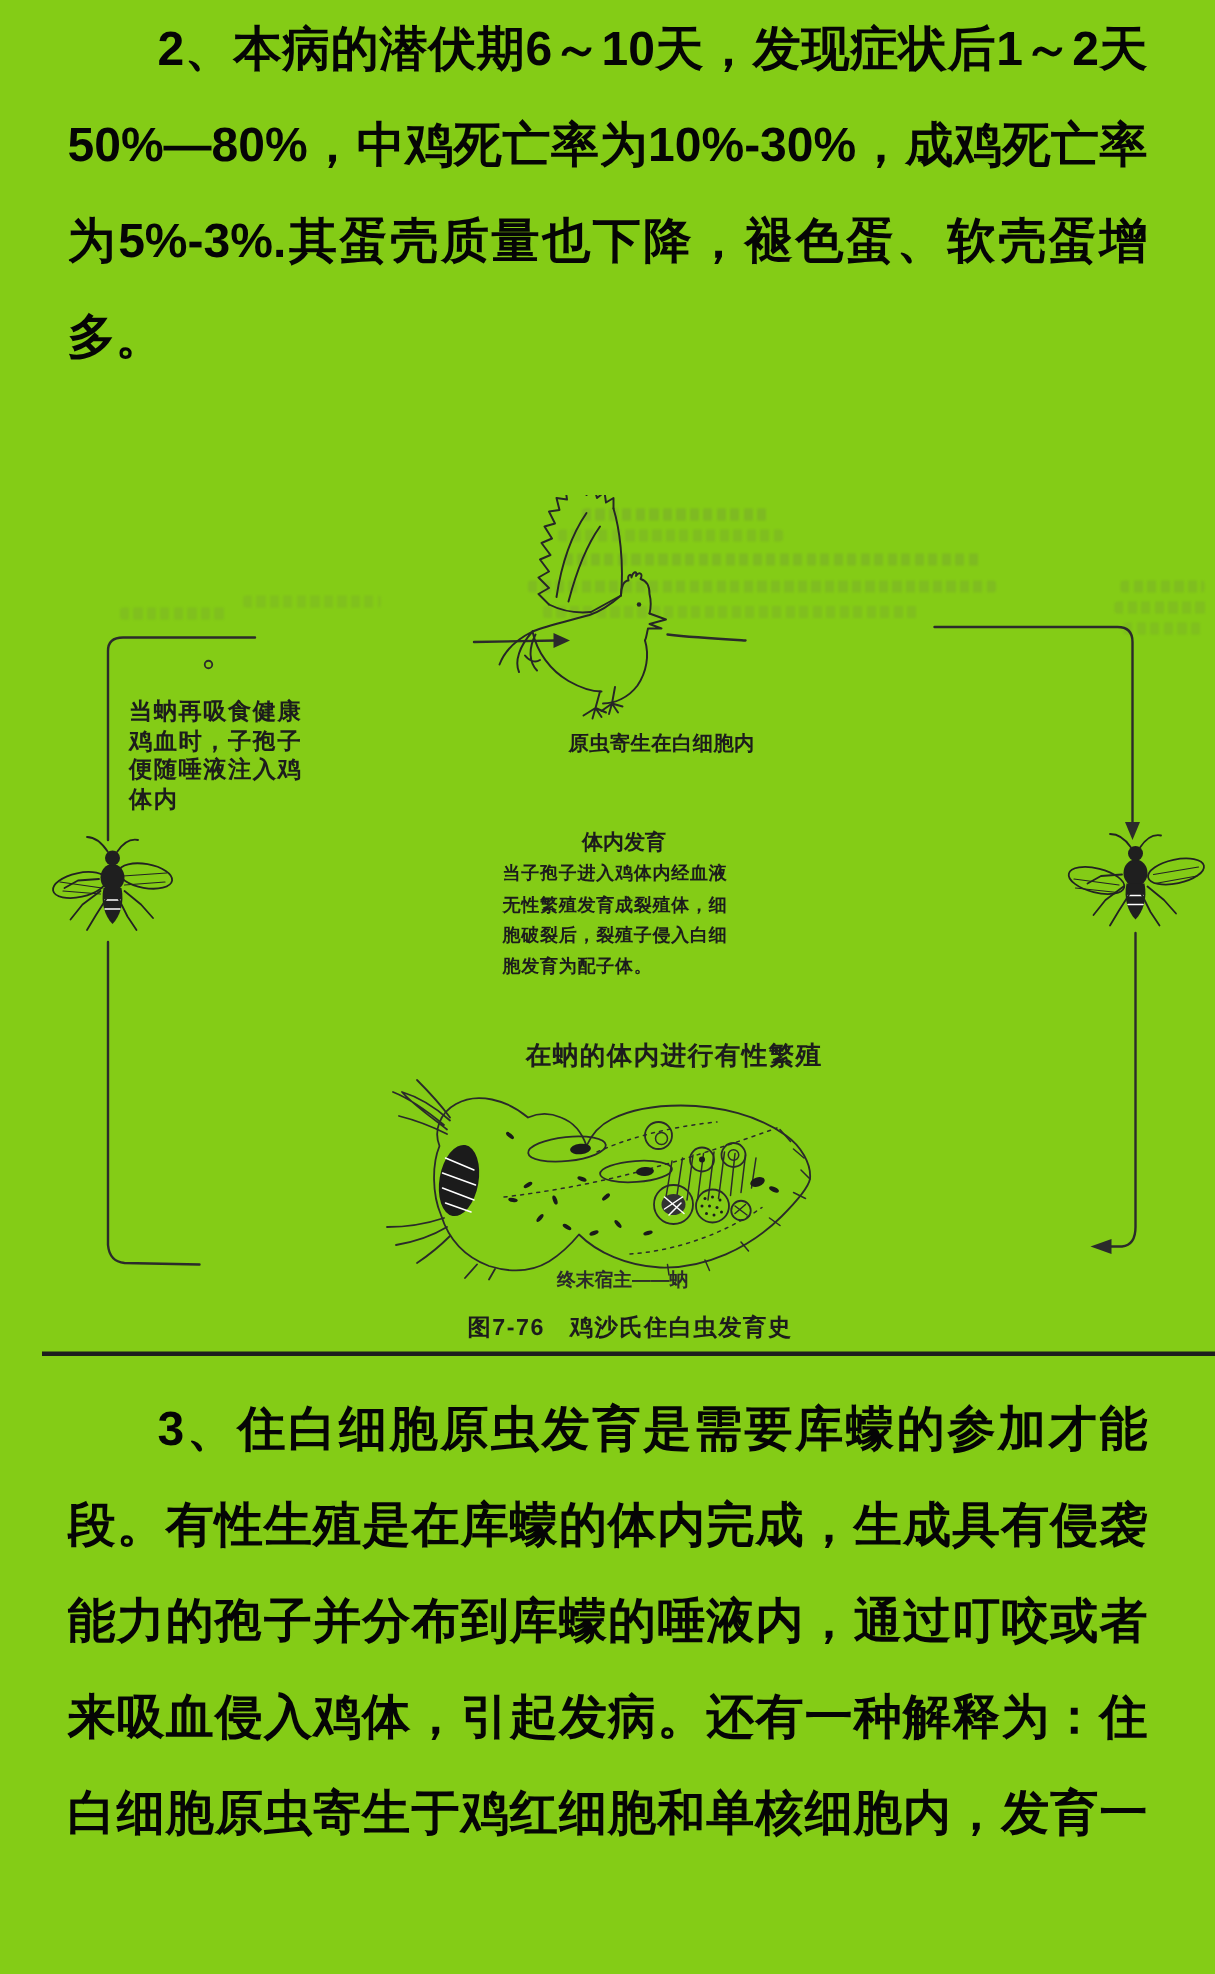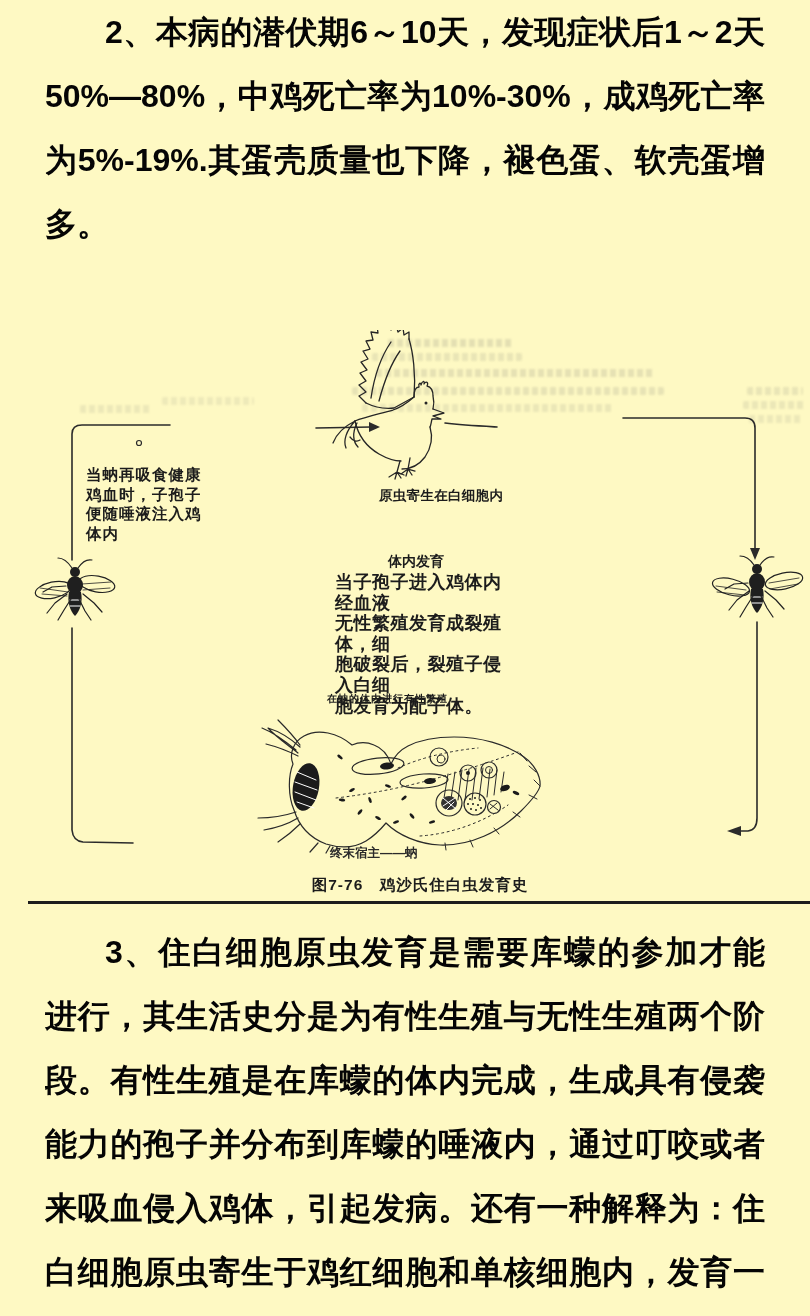--- a/index.html
+++ b/index.html
@@ -1,51 +1,51 @@
 <!DOCTYPE html>
 <html><head>
 <meta charset="utf-8">
 <style>
   html,body{margin:0;padding:0;background:#ffffff;}
   .page{
-    position:relative;width:810px;height:1316px;background:#fef9c3;
+    position:relative;width:810px;height:1316px;background:#84cc16;
     font-family:"Liberation Sans",sans-serif;color:#000;overflow:hidden;
   }
   
   .para{position:absolute;left:45px;width:720px;font-size:32px;font-weight:700;color:#050505;}
   .bline{height:64px;line-height:64px;text-align:justify;text-align-last:justify;text-justify:inter-character;overflow:hidden;}
   .bline.indent{padding-left:60px;}
   .bline.short{text-align-last:left;}
   
   .figure{position:absolute;left:0;top:330px;width:646px;height:575px;}
   .figsvg{position:absolute;left:0;top:0;width:810px;height:575px;}
   .fig-label{position:absolute;font-weight:700;color:#1c1c1c;}
   .note{font-size:15.5px;line-height:19.5px;letter-spacing:1px;}
   .note-r{font-size:14.5px;line-height:20px;letter-spacing:.5px;}
-  .cnote{font-size:18px;line-height:20.6px;letter-spacing:.5px;}
+  .cnote{font-size:12px;line-height:20.6px;letter-spacing:.5px;}
   .heading-c{font-size:14px;text-align:center;font-family:Liberation Serif, serif;}
-  .heading-s{font-size:10px;text-align:left;letter-spacing:1px;}
-  .host{font-size:12.5px;font-weight:600;color:#2a2a2a;}
+  .heading-s{font-size:17px;text-align:center;letter-spacing:1px;}
+  .host{font-size:12.5px;text-align:center;font-weight:600;color:#2a2a2a;}
   .caption{font-size:15.5px;text-align:center;letter-spacing:1px;}
   .divider{position:absolute;left:28px;top:901px;width:782px;height:3px;background:#1d1d1d;}
   
   .smudge{
     position:absolute;height:8px;border-radius:2px;filter:blur(.8px);
     background:repeating-linear-gradient(90deg,rgba(95,95,95,.22) 0 6px,rgba(95,95,95,0) 6px 9px);
   }
 </style>
 </head>
 <body>
 
 <div class="page">
 
   <div class="para" style="top:0px;">
     <div class="bline indent">2、本病的潜伏期6～10天，发现症状后1～2天</div>
     <div class="bline">50%—80%，中鸡死亡率为10%-30%，成鸡死亡率</div>
-    <div class="bline">为5%-19%.其蛋壳质量也下降，褪色蛋、软壳蛋增</div>
+    <div class="bline">为5%-3%.其蛋壳质量也下降，褪色蛋、软壳蛋增</div>
     <div class="bline short">多。</div>
   </div>
 
   <div class="figure">
 
     <div class="smudge" style="left:388px;top:9px;width:125px;opacity:.75;"></div>
     <div class="smudge" style="left:372px;top:23px;width:150px;opacity:.6;"></div>
     <div class="smudge" style="left:376px;top:39px;width:278px;opacity:.7;"></div>
     <div class="smudge" style="left:352px;top:57px;width:312px;opacity:.65;"></div>
     <div class="smudge" style="left:362px;top:74px;width:250px;opacity:.55;"></div>
@@ -208,20 +208,19 @@
 
     <div class="fig-label host" style="left:330px;top:515px;width:170px;">终末宿主——蚋</div>
 
     <div class="fig-label caption" style="left:275px;top:545px;width:290px;">图7-76　鸡沙氏住白虫发育史</div>
   </div>
 
   <div class="divider"></div>
 
   <div class="para" style="top:920px;">
     <div class="bline indent">3、住白细胞原虫发育是需要库蠓的参加才能</div>
-    <div class="bline">进行，其生活史分是为有性生殖与无性生殖两个阶</div>
     <div class="bline">段。有性生殖是在库蠓的体内完成，生成具有侵袭</div>
     <div class="bline">能力的孢子并分布到库蠓的唾液内，通过叮咬或者</div>
     <div class="bline">来吸血侵入鸡体，引起发病。还有一种解释为：住</div>
     <div class="bline">白细胞原虫寄生于鸡红细胞和单核细胞内，发育一</div>
   </div>
 
 </div>
 
 </body></html>

